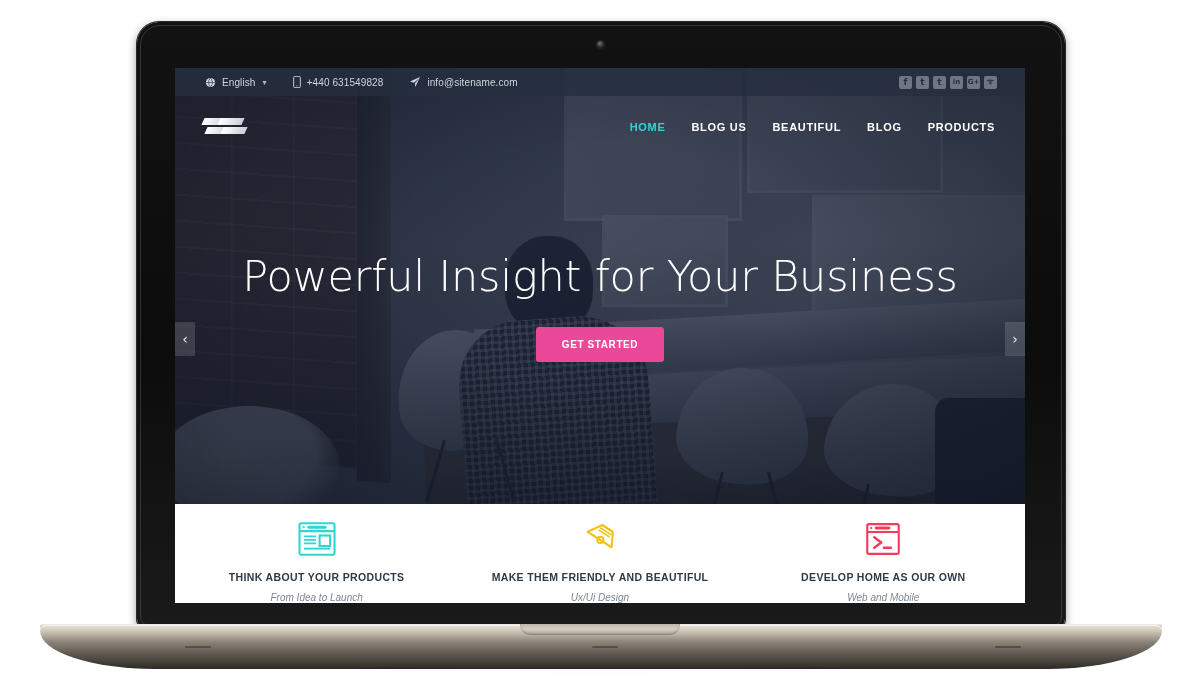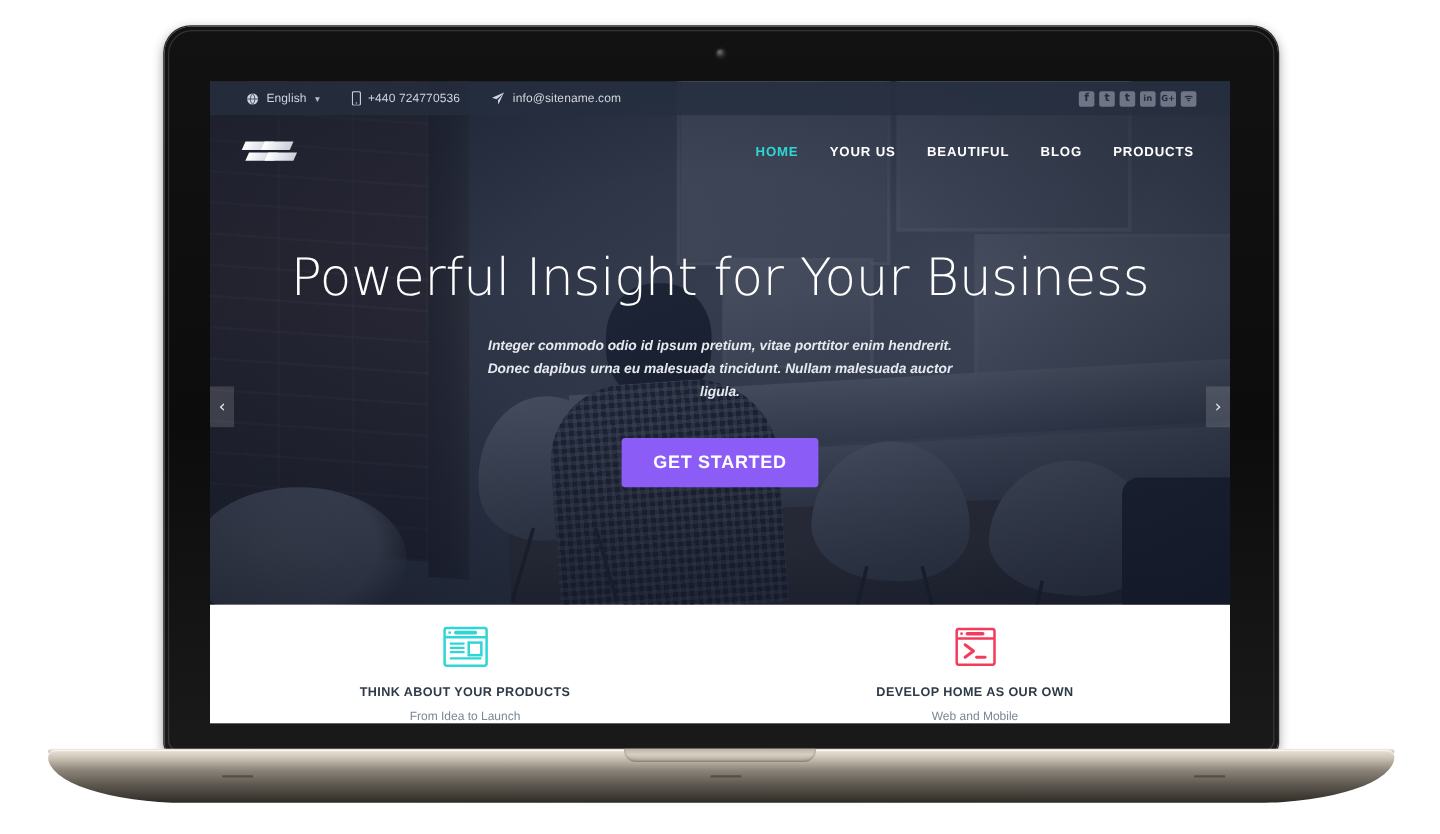--- a/index.html
+++ b/index.html
@@ -301,26 +301,26 @@
     color: #e6e9ef;
     font-size: 11.5px;
     font-style: italic;
     font-weight: bold;
     line-height: 1.65;
     text-align: center;
     max-width: 400px;
   }
   .cta {
     margin-top: 28px;
-    background: #8b5cf6;
+    background: #ec4899;
     color: #ffffff;
     border: none;
     border-radius: 3px;
     padding: 12px 26px;
-    font-size: 15px;
+    font-size: 10px;
     font-weight: bold;
     letter-spacing: .6px;
     cursor: pointer;
     font-family: "Liberation Sans", sans-serif;
   }
 
   
   .arrow {
     position: absolute; top: 254px;
     width: 20px; height: 34px;
@@ -355,20 +355,21 @@
     font-size: 10.5px;
     font-weight: bold;
     letter-spacing: .35px;
     text-align: center;
     white-space: nowrap;
   }
   .feature-sub {
     margin-top: 9px;
     color: #7a8794;
     font-size: 10px;
+    font-style: italic;
     text-align: center;
     white-space: nowrap;
   }
 </style>
 </head>
 <body>
 
 <div id="laptop-mockup">
 
   <div class="device-shadow"></div>
@@ -421,21 +422,21 @@
           <span class="caret">▾</span>
         </div>
 
         <div class="tb-item">
           <span>
             <svg width="8" height="12" viewBox="0 0 12 18">
               <rect x="1" y="0.5" width="10" height="17" rx="1.6" fill="none" stroke="#cfd4de" stroke-width="1.4"></rect>
               <circle cx="6" cy="14.6" r="0.9" fill="#cfd4de"></circle>
             </svg>
           </span>
-          <span>+440 724770536</span>
+          <span>+440 631549828</span>
         </div>
 
         <div class="tb-item">
           <span>
             <svg width="12" height="12" viewBox="0 0 24 24">
               <path d="M22 2 L2 11 L9.5 13.6 L20.6 4.6 L11.8 15.2 L12.6 22 Z" fill="#cfd4de"></path>
             </svg>
           </span>
           <span>info@sitename.com</span>
         </div>
@@ -453,30 +454,29 @@
 
     <div class="navbar">
       <div class="logo">
         <span class="logo-bar lb1"></span>
         <span class="logo-bar lb2"></span>
         <span class="logo-bar lb3"></span>
         <span class="logo-bar lb4"></span>
       </div>
       <div class="nav-links">
         <a class="nav-link active" href="#">HOME</a>
-        <a class="nav-link" href="#">YOUR US</a>
+        <a class="nav-link" href="#">BLOG US</a>
         <a class="nav-link" href="#">BEAUTIFUL</a>
         <a class="nav-link" href="#">BLOG</a>
         <a class="nav-link" href="#">PRODUCTS</a>
       </div>
     </div>
 
     <div class="hero-content">
       <h1 class="hero-title">Powerful Insight for Your Business</h1>
-      <p class="hero-sub">Integer commodo odio id ipsum pretium, vitae porttitor enim hendrerit. Donec dapibus urna eu malesuada tincidunt. Nullam malesuada auctor ligula.</p>
       <button class="cta">GET STARTED</button>
     </div>
 
     <div class="arrow arrow-left">‹</div>
     <div class="arrow arrow-right">›</div>
 
     <div class="features">
 
       <div class="feature">
         <div class="feature-icon">
@@ -487,20 +487,34 @@
             <rect x="13" y="8.8" width="22" height="3.4" rx="1.7" fill="#2fd6d6"></rect>
             <rect x="27" y="20" width="12" height="12" fill="none" stroke="#2fd6d6" stroke-width="2.4"></rect>
             <path d="M9 21 H23 M9 25 H23 M9 29 H23" stroke="#2fd6d6" stroke-width="2.2"></path>
             <path d="M9 35 H39" stroke="#2fd6d6" stroke-width="2.2"></path>
           </svg>
         </div>
         <div class="feature-title">THINK ABOUT YOUR PRODUCTS</div>
         <div class="feature-sub">From Idea to Launch</div>
       </div>
 
+      <div class="feature">
+        <div class="feature-icon">
+          <svg width="42" height="42" viewBox="0 0 48 48">
+            <path d="M12 13 L30 9 L40 19 L35 36 Z" fill="none" stroke="#f2c21c" stroke-width="2.4" stroke-linejoin="round" transform="rotate(-12 24 24)"></path>
+            <path d="M30 9 L40 19" stroke="#f2c21c" stroke-width="2.4" transform="rotate(-12 24 24)"></path>
+            <path d="M27 11.5 L37.5 22" stroke="#f2c21c" stroke-width="1.8" transform="rotate(-12 24 24)"></path>
+            <path d="M24.5 13.5 L35 24" stroke="#f2c21c" stroke-width="1.8" transform="rotate(-12 24 24)"></path>
+            <path d="M12 13 L35 36" stroke="#f2c21c" stroke-width="1.6" transform="rotate(-12 24 24)"></path>
+            <circle cx="24.5" cy="25" r="3.6" fill="none" stroke="#f2c21c" stroke-width="2.2"></circle>
+          </svg>
+        </div>
+        <div class="feature-title">MAKE THEM FRIENDLY AND BEAUTIFUL</div>
+        <div class="feature-sub">Ux/Ui Design</div>
+      </div>
 
       <div class="feature">
         <div class="feature-icon">
           <svg width="42" height="42" viewBox="0 0 48 48">
             <rect x="6" y="7" width="36" height="34" rx="2" fill="none" stroke="#f53b5c" stroke-width="2.4"></rect>
             <path d="M6 16 H42" stroke="#f53b5c" stroke-width="2.4"></path>
             <circle cx="10.6" cy="11.5" r="1.3" fill="#f53b5c"></circle>
             <rect x="14.5" y="9.8" width="18" height="3.4" rx="1.7" fill="#f53b5c"></rect>
             <path d="M14 22 L22 28 L14 34" fill="none" stroke="#f53b5c" stroke-width="2.8" stroke-linecap="round" stroke-linejoin="round"></path>
             <path d="M25 34 H33" stroke="#f53b5c" stroke-width="2.8" stroke-linecap="round"></path>

